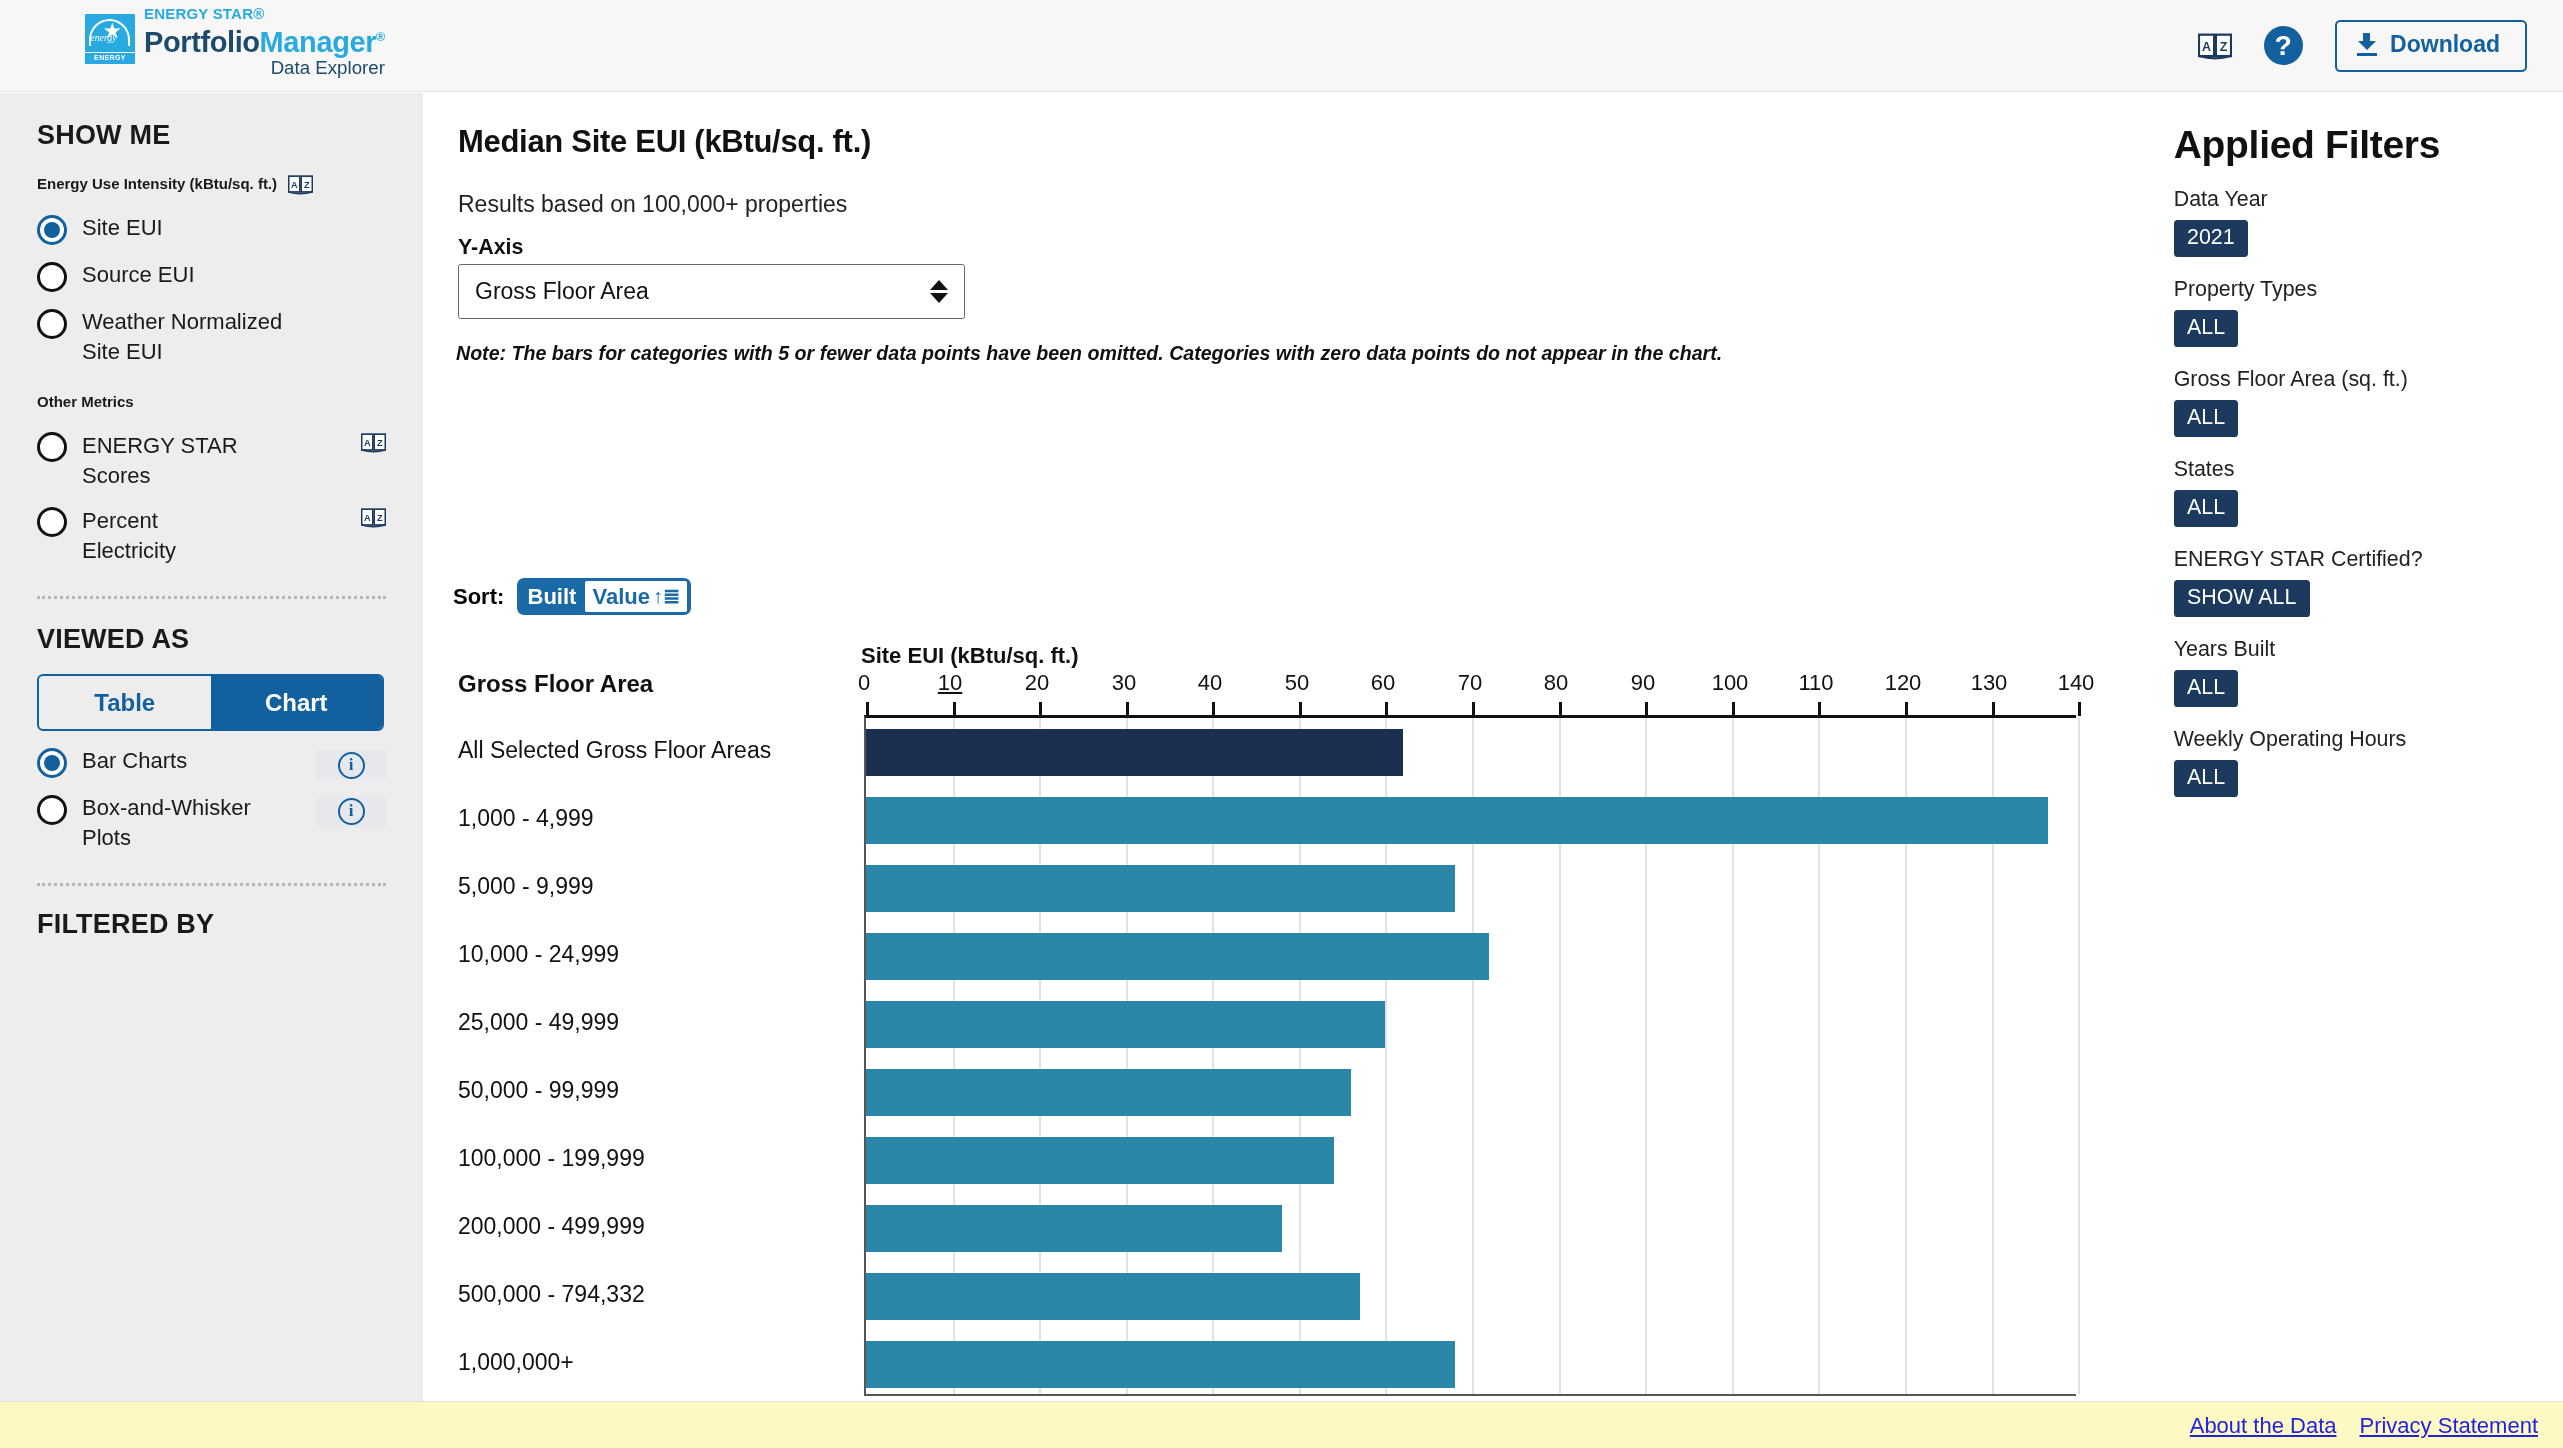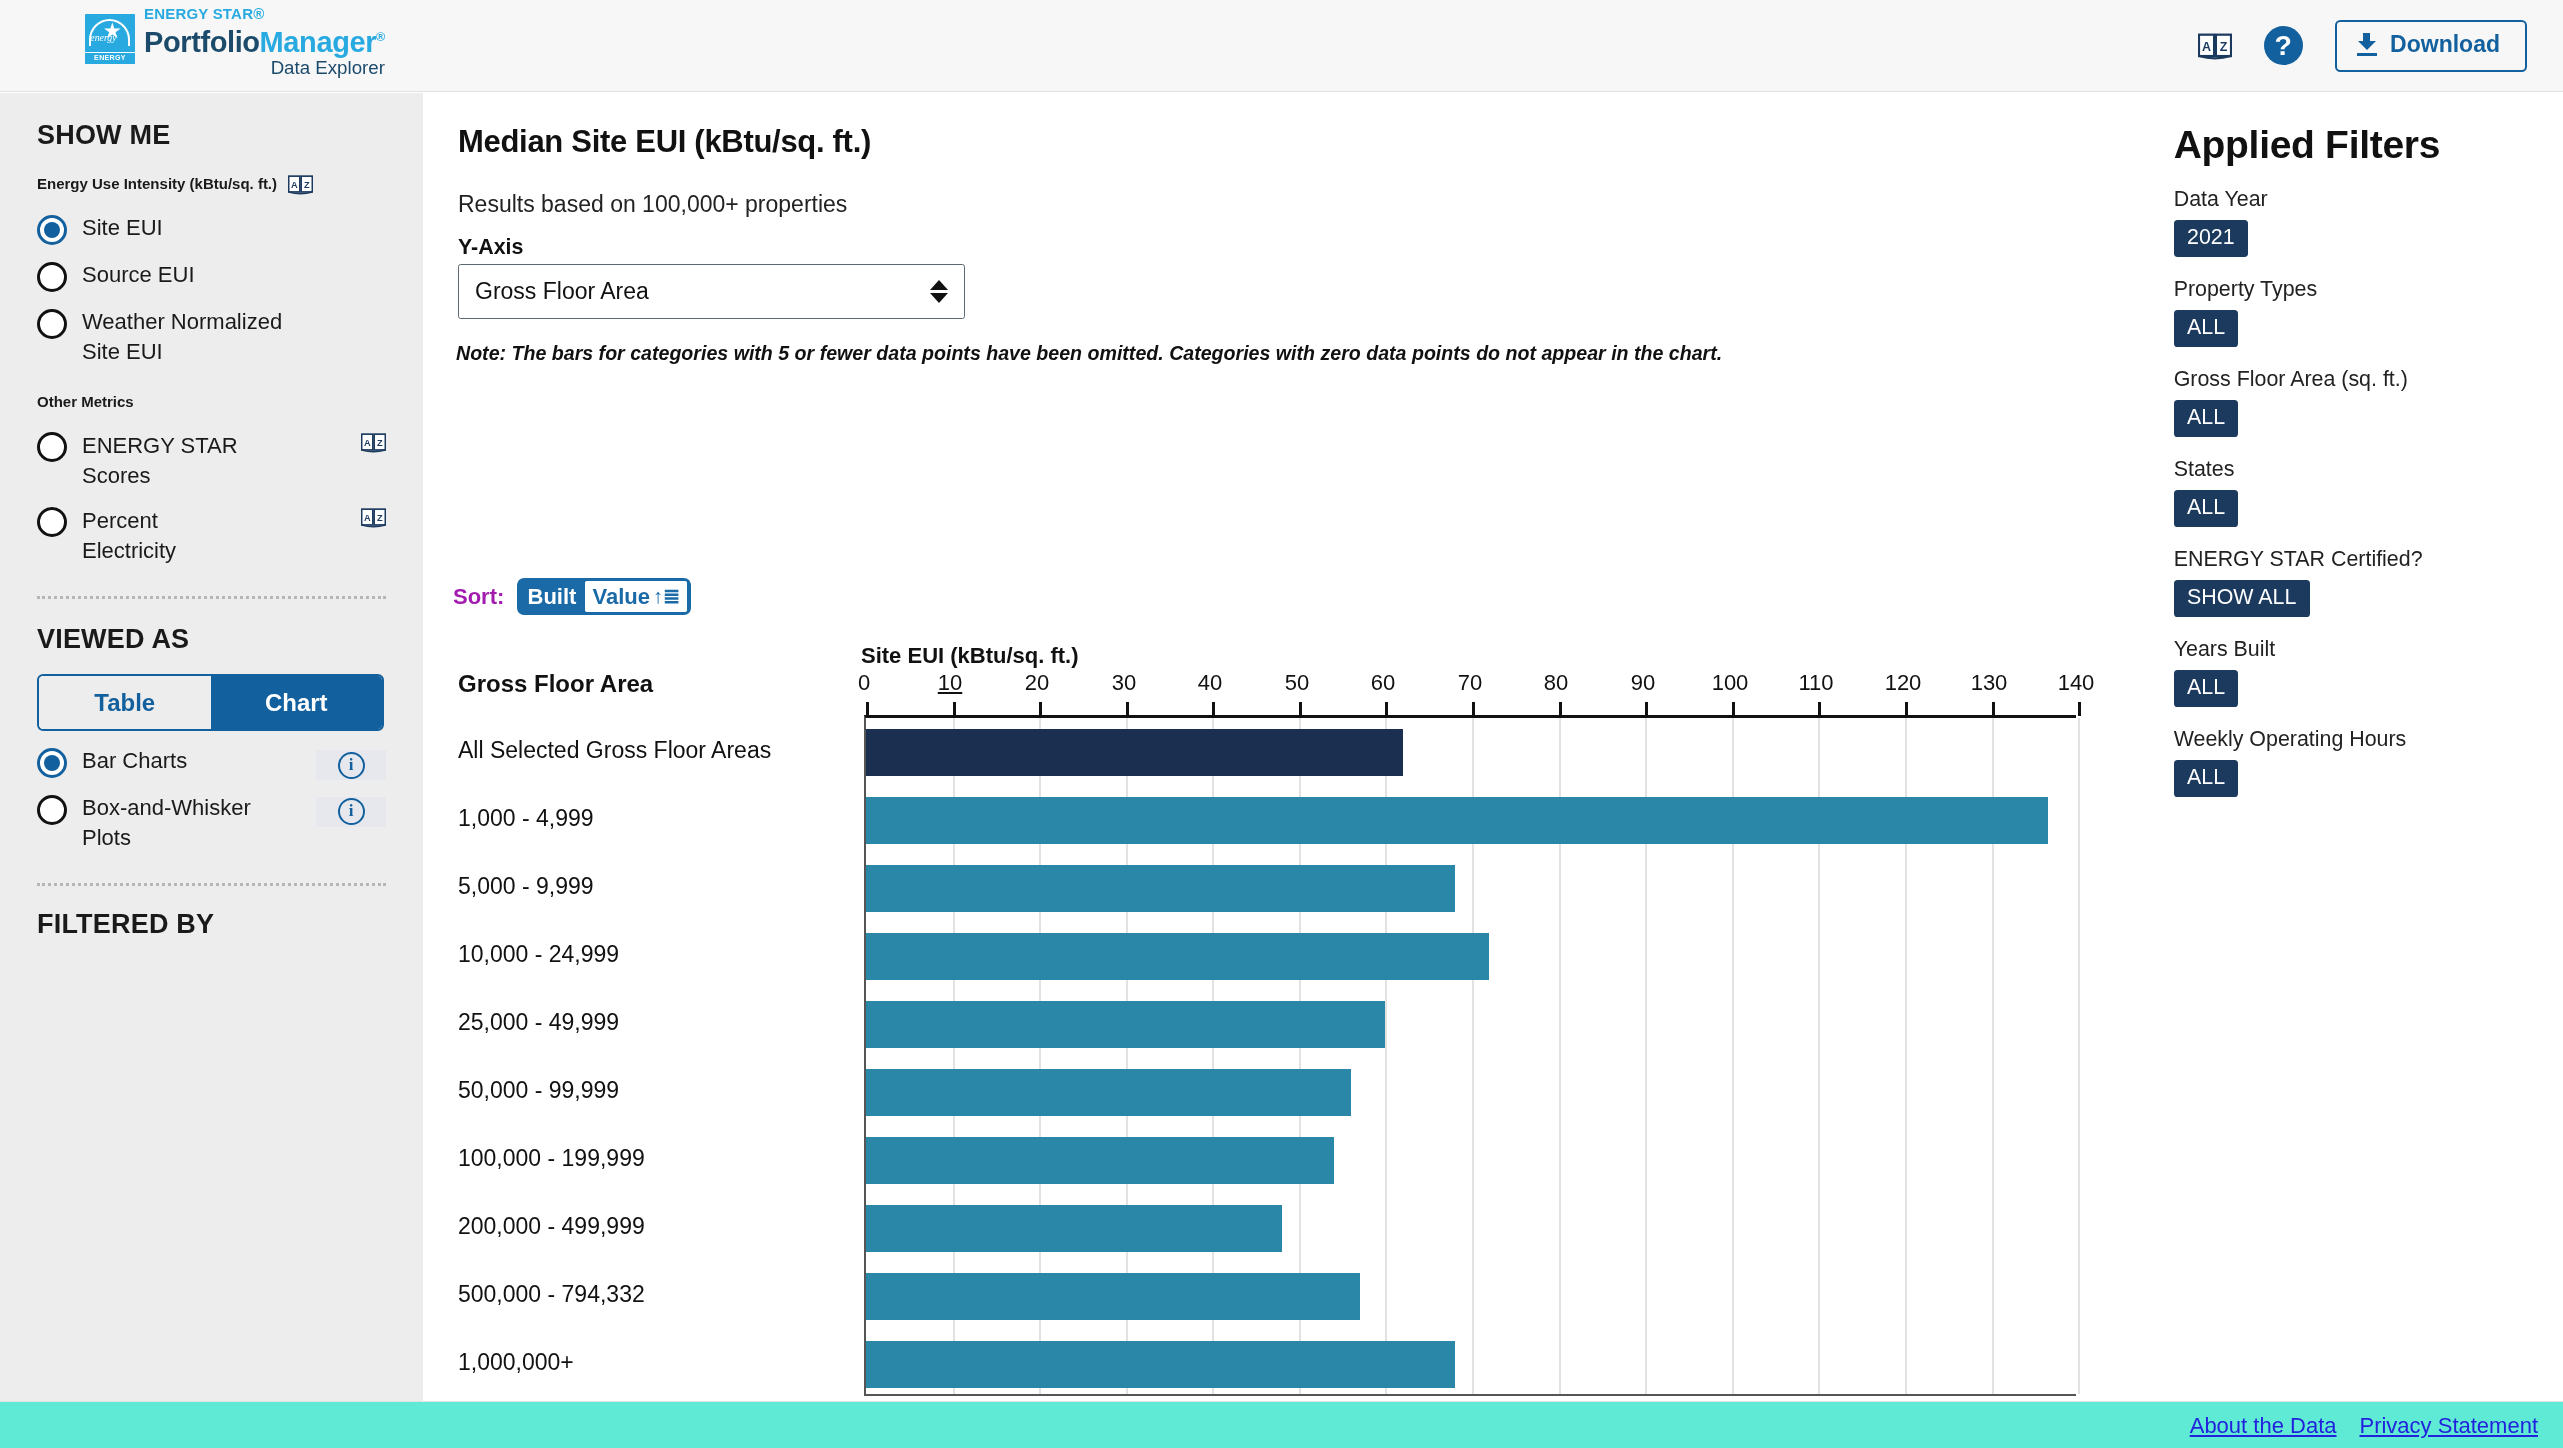--- a/index.html
+++ b/index.html
@@ -133,21 +133,21 @@
   }
   .select-val { font-size: 23px; color: #111; flex: 1; }
   .spin { display: flex; flex-direction: column; gap: 3.6px; }
   .spin i { display: block; width: 0; height: 0; }
   .spin .up { border-left: 9px solid transparent; border-right: 9px solid transparent; border-bottom: 10.7px solid #111; }
   .spin .dn { border-left: 9px solid transparent; border-right: 9px solid transparent; border-top: 10.7px solid #111; }
 
   .note { position: absolute; left: 31px; top: 249px; font-size: 19.6px; font-style: italic; font-weight: bold; color: #111; }
 
   .sort-wrap { position: absolute; left: 28px; top: 485px; display: flex; align-items: center; gap: 12.5px; }
-  .sort-lbl { font-size: 22px; font-weight: bold; color: #a21caf; }
+  .sort-lbl { font-size: 22px; font-weight: bold; color: #000000; }
   .sort-toggle {
     display: flex; align-items: stretch; background: #1a6aa8; border-radius: 7.1px;
     overflow: hidden; cursor: pointer; height: 37px;
   }
   .sort-toggle .name {
     color: #fff; font-size: 22px; font-weight: bold; padding: 1.8px 9px 1.8px 10.7px; line-height: 34px;
   }
   .sort-toggle .value {
     background: #fff; color: #1a6aa8; font-size: 22px; font-weight: bold;
     padding: 1.8px 7.1px 1.8px 7.1px; line-height: 34px; display: flex; align-items: center; gap: 2.7px;
@@ -179,21 +179,21 @@
   .f-title { font-size: 39px; font-weight: bold; line-height: 44px; color: #111; letter-spacing: -0.3px; }
   .f-lbl { font-size: 21.4px; color: #222; margin-top: 19.6px; }
   .f-chip {
     display: inline-block; margin-top: 8px; background: #1b3a5e; color: #fff;
     font-size: 21.4px; padding: 5.3px 13.3px 7.1px 13.3px; border-radius: 3.6px; cursor: pointer;
   }
 
   
   .footer {
     position: absolute; left: 0; bottom: 0; width: 2563px; height: 48px;
-    background: #5eead4; border-top: 0.9px solid #e2e2e2;
+    background: #fef9c3; border-top: 0.9px solid #e2e2e2;
     display: flex; align-items: center; justify-content: flex-end; gap: 23px; padding-right: 25px;
   }
   .footer a { color: #2222dd; font-size: 22px; text-decoration: underline; cursor: pointer; }
 </style>
 </head>
 <body>
 
 <div class="header">
   <div class="brand">
     <div class="es-mark">

